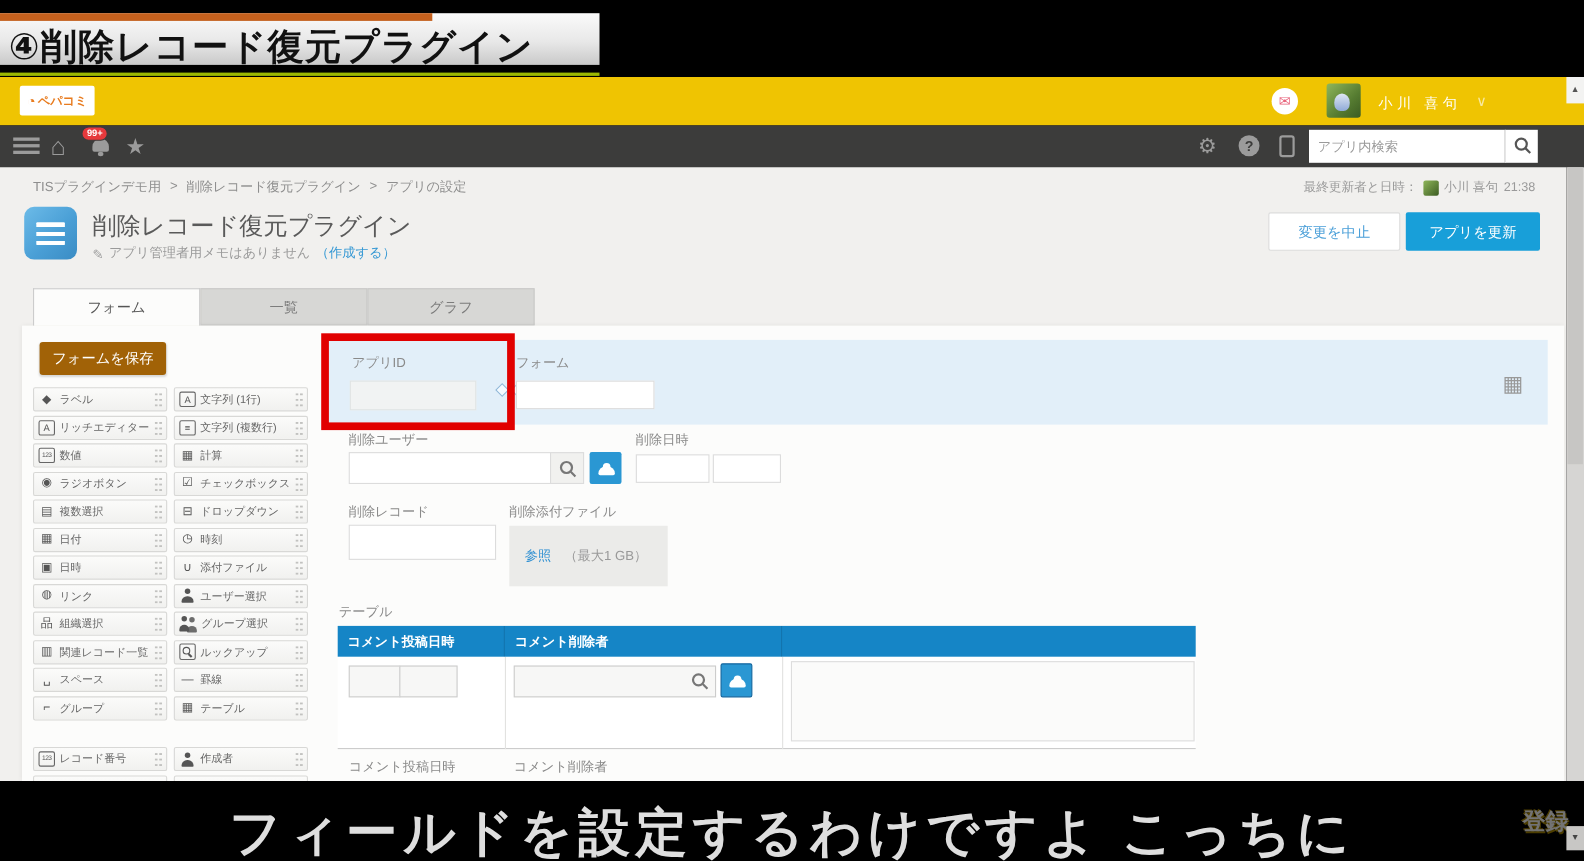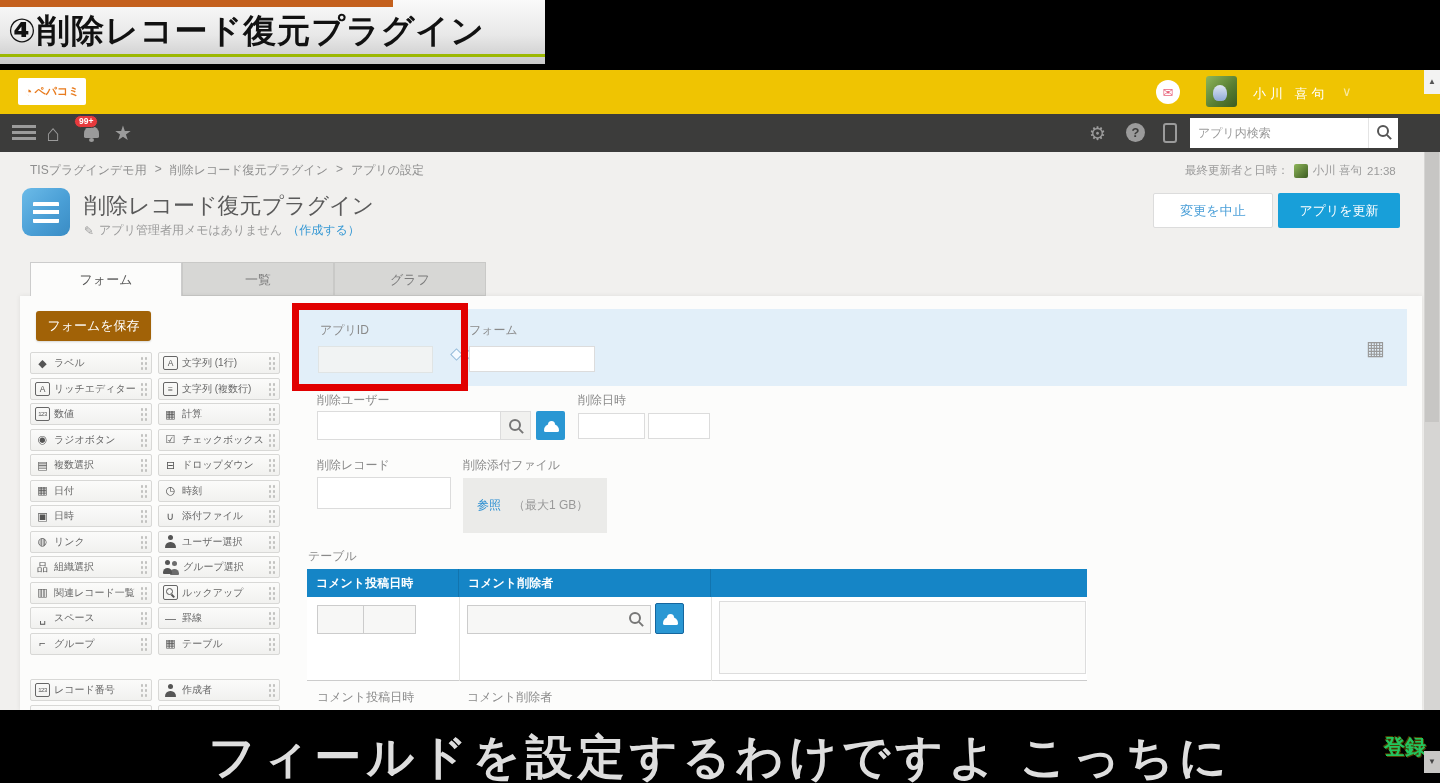--- a/index.html
+++ b/index.html
@@ -1,21 +1,21 @@
 <!DOCTYPE html>
 <html><head>
 <meta charset="utf-8">
 <style>
   html,body{margin:0;padding:0;background:#000;}
   *{box-sizing:border-box;font-family:"Liberation Sans","DejaVu Sans",sans-serif;}
   .stage{position:relative;width:1440px;height:783px;background:#000;overflow:hidden;}
   .a{position:absolute;}
 
   
-  .banner{left:0;top:0;width:545px;height:64px;background:linear-gradient(180deg,#fafafa 0%,#e8e8e8 55%,#c9c9c9 100%);}
+  .banner{left:0;top:12px;width:545px;height:47px;background:linear-gradient(180deg,#fafafa 0%,#e8e8e8 55%,#c9c9c9 100%);}
   .banner-orange{left:0;top:0;width:393px;height:7px;background:#c4601d;}
   .banner-green{left:0;top:54px;width:545px;height:3px;background:#9cb802;}
   .banner-text{left:8px;top:7px;width:530px;height:47px;line-height:47px;font-size:33px;font-weight:bold;color:#111;letter-spacing:1px;white-space:nowrap;}
 
   
   .yellow{left:0;top:70px;width:1440px;height:44px;background:#efc402;}
   .logo-box{left:18px;top:8px;width:68px;height:27px;background:#fff;border-radius:2px;display:flex;align-items:center;justify-content:center;gap:2px;}
   .logo-ico{color:#e87b1e;font-size:13px;line-height:13px;}
   .logo-txt{color:#e87b1e;font-size:11px;font-weight:bold;letter-spacing:0;}
   .env-circle{left:1156px;top:10px;width:24px;height:24px;background:#fff;border-radius:50%;display:flex;align-items:center;justify-content:center;color:#e8647c;font-size:13px;}
@@ -102,21 +102,21 @@
   .attach-box .lim{color:#999;text-align:center;}
   .thead{left:307px;top:569px;width:780px;height:28px;background:#1585c6;display:flex;z-index:2;}
   .thead div{height:28px;line-height:28px;color:#fff;font-size:12px;font-weight:bold;padding-left:9px;border-right:1px solid rgba(0,0,0,.12);}
   .tbody{left:307px;top:597px;width:780px;height:84px;background:#fff;border-bottom:1px solid #ccc;}
   .tb-sep{position:absolute;top:0;width:1px;height:84px;background:#e2e2e0;}
   .cmt-area{left:719px;top:601px;width:367px;height:73px;background:#fbfbfa;border:1px solid #ddd;resize:none;outline:none;}
 
   
   .caption{left:0;top:710px;width:1440px;height:95px;background:#000;z-index:20;display:flex;align-items:center;justify-content:center;}
   .caption span{font-size:47px;font-weight:bold;color:#dedede;letter-spacing:5px;white-space:nowrap;-webkit-text-stroke:8px #000;paint-order:stroke fill;}
-  .subsc{left:1384px;top:733px;z-index:21;font-size:21px;font-weight:bold;color:#22c55e;text-shadow:1px 1px 0 #4d3e00,-1px -1px 0 #4d3e00;letter-spacing:0;}
+  .subsc{left:1384px;top:733px;z-index:21;font-size:21px;font-weight:bold;color:#737373;text-shadow:1px 1px 0 #4d3e00,-1px -1px 0 #4d3e00;letter-spacing:0;}
 
   
   .sb-up{left:1424px;top:70px;width:16px;height:24px;background:#f3f3f2;color:#555;font-size:8px;text-align:center;line-height:24px;}
   .sb-track{left:1424px;top:152px;width:16px;height:558px;background:#d6d5d3;}
   .sb-thumb{left:1425px;top:152px;width:14px;height:270px;background:#c7c6c4;}
   .sb-down{left:1424px;top:751px;width:16px;height:22px;background:#c8c7c5;color:#444;font-size:8px;text-align:center;line-height:22px;z-index:22;}
 </style>
 </head>
 <body>
 

